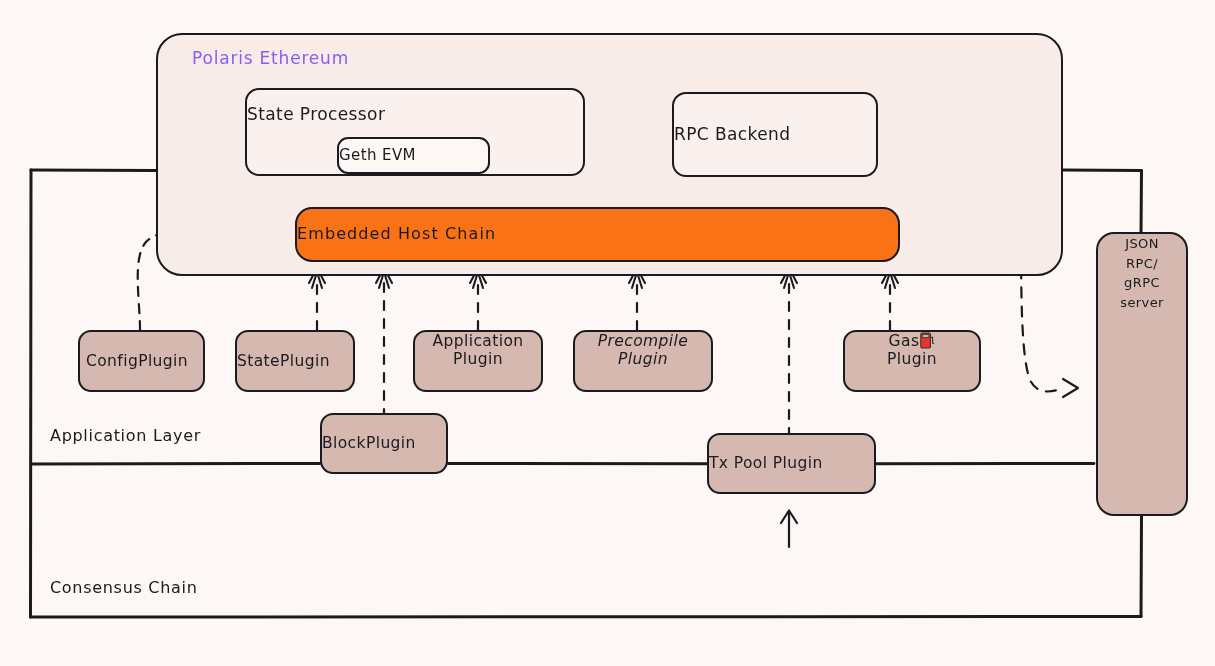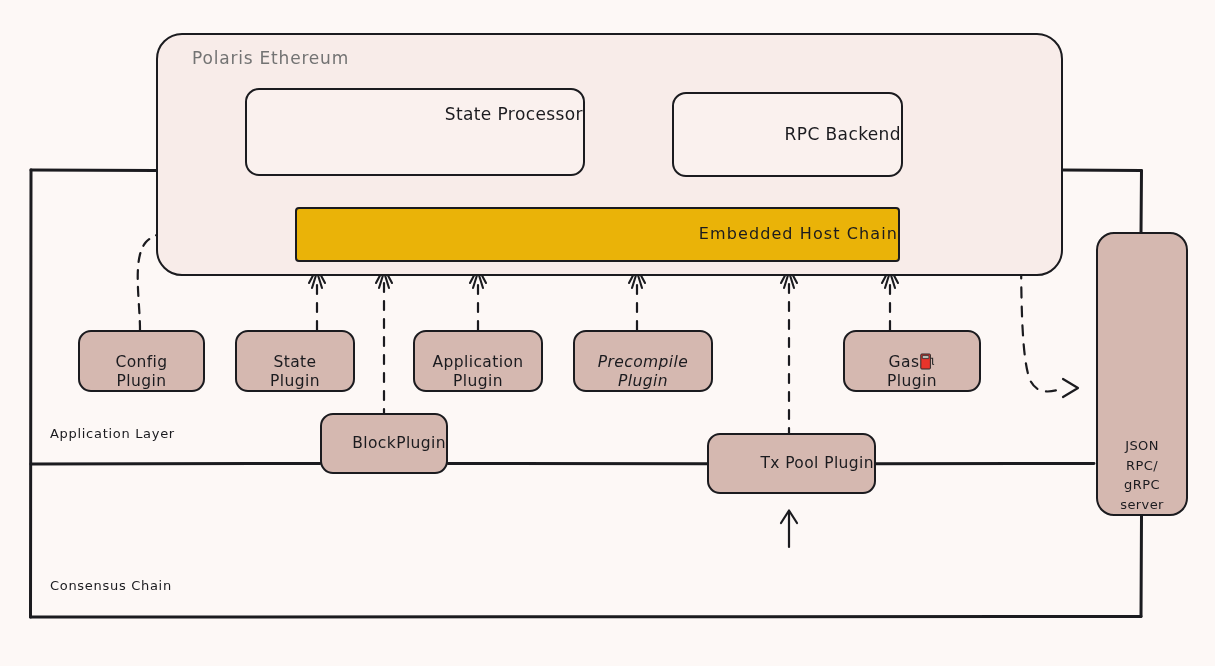--- a/index.html
+++ b/index.html
@@ -26,21 +26,21 @@
     height: 666px;
     pointer-events: none;
   }
 
   
   .node {
     position: absolute;
     box-sizing: border-box;
     display: flex;
     align-items: center;
-    justify-content: flex-end;
+    justify-content: flex-start;
     text-align: center;
     border: 2.2px solid #1b1b1f;
     color: #1b1b1f;
     font-family: "DejaVu Sans", sans-serif;
     letter-spacing: 0.4px;
     line-height: 1.18;
     z-index: 3;
   }
   .node .lbl { display: block; }
 
@@ -48,21 +48,21 @@
   .container-box {
     position: absolute;
     box-sizing: border-box;
     border: 2.4px solid #1b1b1f;
     border-radius: 26px;
     background: #f8ece9;
     z-index: 1;
   }
   .container-title {
     position: absolute;
-    color: #737373;
+    color: #8b5cf6;
     font-size: 17px;
     letter-spacing: 0.8px;
     z-index: 4;
     white-space: nowrap;
   }
 
   
   .light-node {
     background: #faf1ee;
     border-radius: 14px;
@@ -70,43 +70,43 @@
   }
   .evm-node {
     background: #fdf8f6;
     border-radius: 11px;
     font-size: 15px;
     border-width: 2px;
     z-index: 4;
   }
   
   .host-bar {
-    background: #eab308;
-    border-radius: 4px;
+    background: #f97316;
+    border-radius: 17px;
     font-size: 16px;
     letter-spacing: 1.1px;
     z-index: 5;
   }
   
   .plugin-node {
     background: #d5b8b0;
     border-radius: 13px;
     font-size: 15.5px;
   }
   .plugin-node.tall {
     border-radius: 18px;
     font-size: 13px;
     line-height: 1.5;
   }
 
   
   .layer-label {
     position: absolute;
     color: #1b1b1f;
-    font-size: 13px;
+    font-size: 16px;
     letter-spacing: 0.7px;
     white-space: nowrap;
     z-index: 4;
   }
 
   .gas-icon {
     display: inline-block;
     width: 15px;
     height: 17px;
     position: relative;
@@ -208,42 +208,45 @@
   <div class="container-box" style="left:156px; top:33px; width:907px; height:243px;"></div>
   <div class="container-title" style="left:192px; top:48px;">Polaris Ethereum</div>
 
   <div class="layer-label" style="left:50px; top:426px;">Application Layer</div>
   <div class="layer-label" style="left:50px; top:578px;">Consensus Chain</div>
 
   <div class="node light-node" style="left:245px; top:88px; width:340px; height:88px; align-items:flex-start; padding-top:14px;">
     <span class="lbl">State Processor</span>
   </div>
 
-
-  <div class="node light-node" style="left:672px; top:92px; width:231px; height:85px;">
+  <div class="node evm-node" style="left:337px; top:137px; width:153px; height:37px;">
+    <span class="lbl">Geth EVM</span>
+  </div>
+
+  <div class="node light-node" style="left:672px; top:92px; width:206px; height:85px;">
     <span class="lbl">RPC Backend</span>
   </div>
 
   <div class="node host-bar" style="left:295px; top:207px; width:605px; height:55px;">
     <span class="lbl">Embedded Host Chain</span>
   </div>
 
   <div class="node plugin-node tall" style="left:1096px; top:232px; width:92px; height:284px; flex-direction:column;">
     <span class="lbl">JSON</span>
     <span class="lbl">RPC/</span>
     <span class="lbl">gRPC</span>
     <span class="lbl">server</span>
   </div>
 
-  <div class="node plugin-node" style="left:78px; top:330px; width:127px; height:62px; flex-direction:column;">
+  <div class="node plugin-node" style="left:78px; top:330px; width:127px; height:62px; padding-left:6px;">
     <span class="lbl">Config</span>
     <span class="lbl">Plugin</span>
   </div>
 
-  <div class="node plugin-node" style="left:235px; top:330px; width:120px; height:62px; flex-direction:column;">
+  <div class="node plugin-node" style="left:235px; top:330px; width:120px; height:62px; ">
     <span class="lbl">State</span>
     <span class="lbl">Plugin</span>
   </div>
 
   <div class="node plugin-node" style="left:413px; top:330px; width:130px; height:62px; flex-direction:column;">
     <span class="lbl">Application</span>
     <span class="lbl">Plugin</span>
   </div>
 
   <div class="node plugin-node" style="left:573px; top:330px; width:140px; height:62px; flex-direction:column;font-style:italic;">

